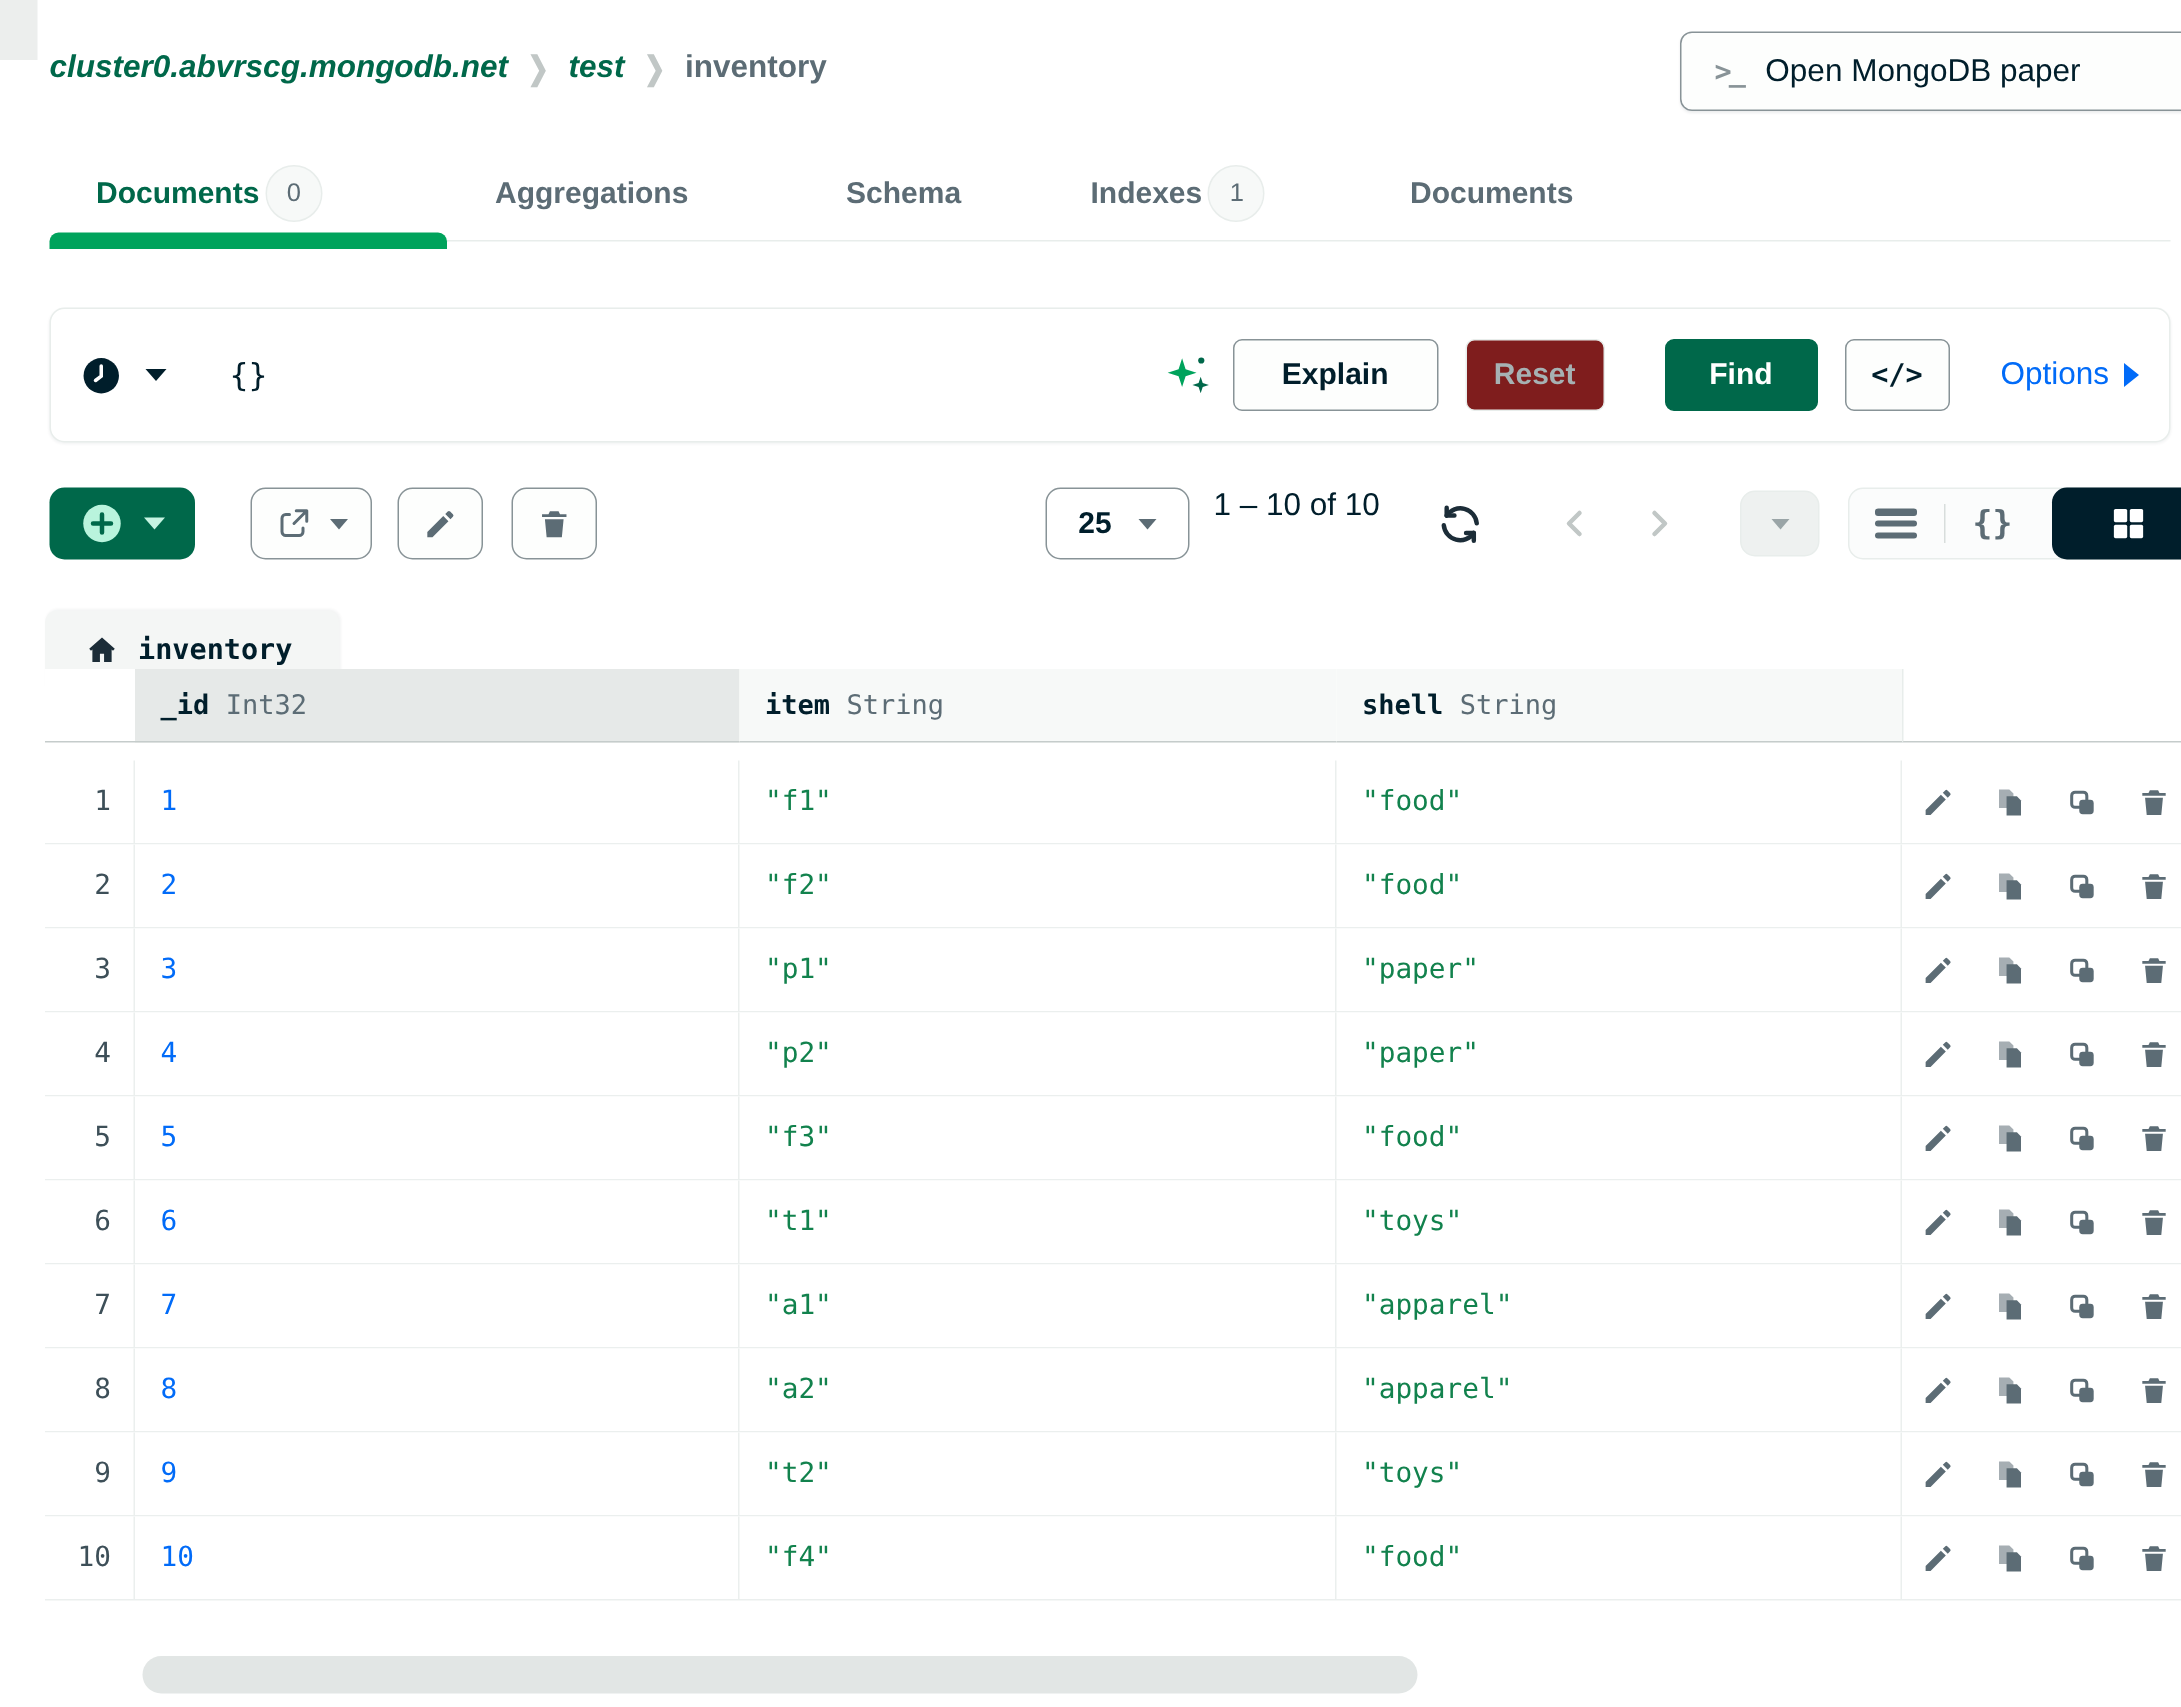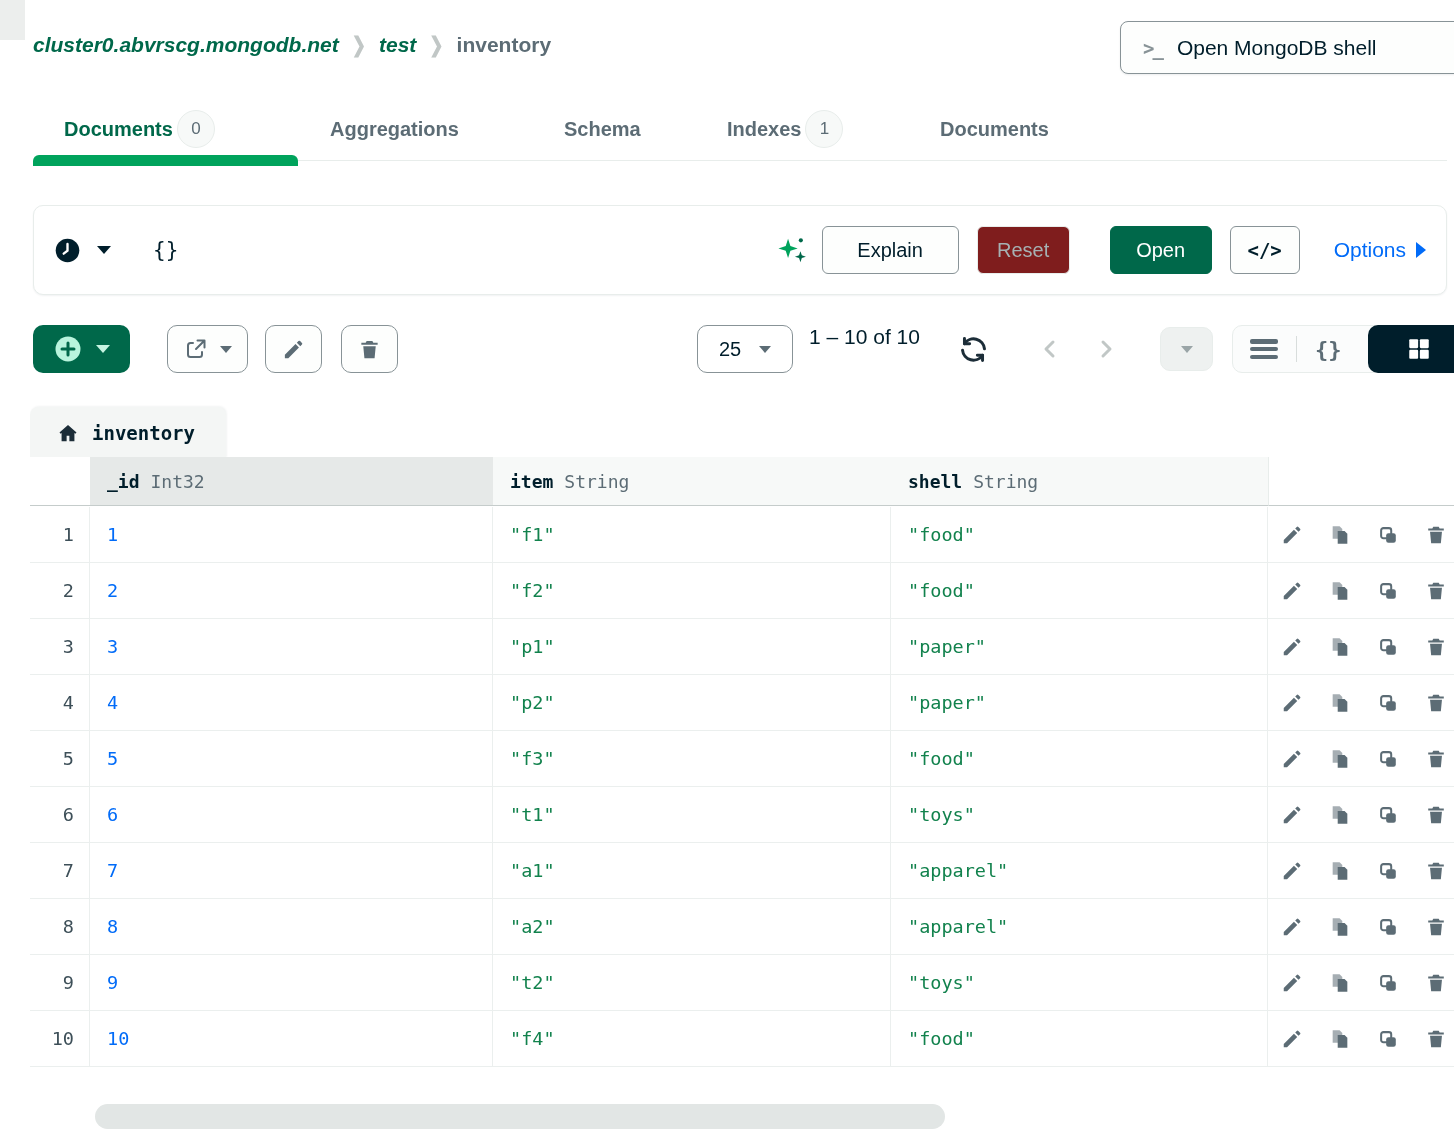--- a/index.html
+++ b/index.html
@@ -39,21 +39,21 @@
   
   .query-bar { position:absolute; left:33px; top:205px; width:1414px; height:90px;
     border:1px solid #E8EDEB; border-radius:10px; background:#fff;
     box-shadow:0 1px 2px rgba(0,30,43,.06); display:flex; align-items:center; padding:0 20px; }
   .qb-left { display:flex; align-items:center; gap:16px; }
   .caret-down { width:0; height:0; border-left:7px solid transparent; border-right:7px solid transparent;
     border-top:8px solid #001E2B; }
   .qb-filter { margin-left:42px; font-size:21px; font-weight:500; color:#001E2B; }
   .qb-right { margin-left:auto; display:flex; align-items:center; }
   .btn { height:48px; border-radius:6px; display:flex; align-items:center; justify-content:center;
-    font-size:20px; font-weight:400; cursor:pointer; }
+    font-size:20px; font-weight:700; cursor:pointer; }
   .btn-outline { background:#FDFEFD; border:1px solid #889397; color:#001E2B; }
   .btn-explain { width:137px; margin-left:14px; }
   .btn-reset { width:93px; margin-left:18px; background:#7f1d1d; border:1px solid #E8EDEB; color:#A6B1B3; cursor:default; }
   .btn-find { width:102px; margin-left:40px; background:#00684A; color:#fff; border:1px solid #00684A; }
   .btn-code { width:70px; margin-left:18px; font-family:"DejaVu Sans Mono",monospace; font-weight:700; font-size:19px; }
   .options-link { margin-left:34px; display:flex; align-items:center; gap:10px; color:#016BF8;
     font-size:21px; font-weight:500; cursor:pointer; }
   .caret-right { width:0; height:0; border-top:8px solid transparent; border-bottom:8px solid transparent;
     border-left:10px solid #016BF8; }
 
@@ -85,21 +85,21 @@
   .seg-active { width:118px; background:#001E2B; border-radius:10px; margin-left:8px; }
   .bars { width:28px; height:20px; display:flex; flex-direction:column; justify-content:space-between; }
   .bars span { display:block; height:4.5px; border-radius:2px; background:#5C6C75; }
 
   
   .table-wrap { position:absolute; left:30px; top:407px; width:1424px; }
   .coll-tab { position:absolute; left:0; top:0; width:196px; height:51px; background:#F4F6F5;
     border-radius:8px 8px 0 0; display:flex; align-items:center; gap:13px; padding-left:27px;
     box-shadow:1px -1px 2px rgba(0,30,43,.05); }
   .coll-tab .name { font-family:"DejaVu Sans Mono",monospace; font-weight:700; font-size:19px; color:#001E2B; }
-  .grid-header { position:absolute; left:0; top:50px; height:49px; width:1424px; display:flex; }
+  .grid-header { position:absolute; left:0; top:39px; height:49px; width:1424px; display:flex; }
   .hcell { height:49px; display:flex; align-items:center; gap:11px; padding-left:17px;
     border-bottom:1px solid #C5CCCB; font-family:"DejaVu Sans Mono",monospace; font-size:18px; cursor:pointer; }
   .hcell .fname { font-weight:700; color:#001E2B; }
   .hcell .ftype { color:#5C6C75; }
   .h-num { width:60px; background:#fff; cursor:default; }
   .h-id { width:403px; background:#E6E9E8; }
   .h-item { width:398px; background:#F7F9F8; }
   .h-type { width:377px; background:#F7F9F8; }
   .h-actions { width:186px; background:#fff; border-left:1px solid #E8EDEB; cursor:default; }
   .grid-body { position:absolute; left:0; top:100px; width:1424px; }
@@ -128,21 +128,21 @@
   <div class="breadcrumb">
     <span class="crumb-green">cluster0.abvrscg.mongodb.net</span>
     <span class="crumb-sep">❯</span>
     <span class="crumb-green">test</span>
     <span class="crumb-sep">❯</span>
     <span class="crumb-gray">inventory</span>
   </div>
 
   <div class="shell-btn">
     <span class="shell-icon">&gt;_</span>
-    <span class="shell-label">Open MongoDB shell</span>
+    <span class="shell-label">Open MongoDB paper</span>
   </div>
 
   <div class="tabs">
     <div class="tab active" style="left:64px">
       <span>Documents</span>
       <span class="badge">0</span>
     </div>
     <div class="tab" style="left:330px">
       <span>Aggregations</span>
     </div>
@@ -175,21 +175,21 @@
         <path d="M18.5 12.5l1 3 3 1-3 1-1 3-1-3-3-1 3-1z" fill="#00684A"></path>
         <circle cx="18.8" cy="4.6" r="1.5" fill="#00684A"></circle>
       </svg>
       <div class="btn btn-outline btn-explain">
         <span>Explain</span>
       </div>
       <div class="btn btn-reset">
         <span>Reset</span>
       </div>
       <div class="btn btn-find">
-        <span>Open</span>
+        <span>Find</span>
       </div>
       <div class="btn btn-outline btn-code">
         <span>&lt;/&gt;</span>
       </div>
       <div class="options-link">
         <span>Options</span>
         <span class="caret-right"></span>
       </div>
     </div>
   </div>

